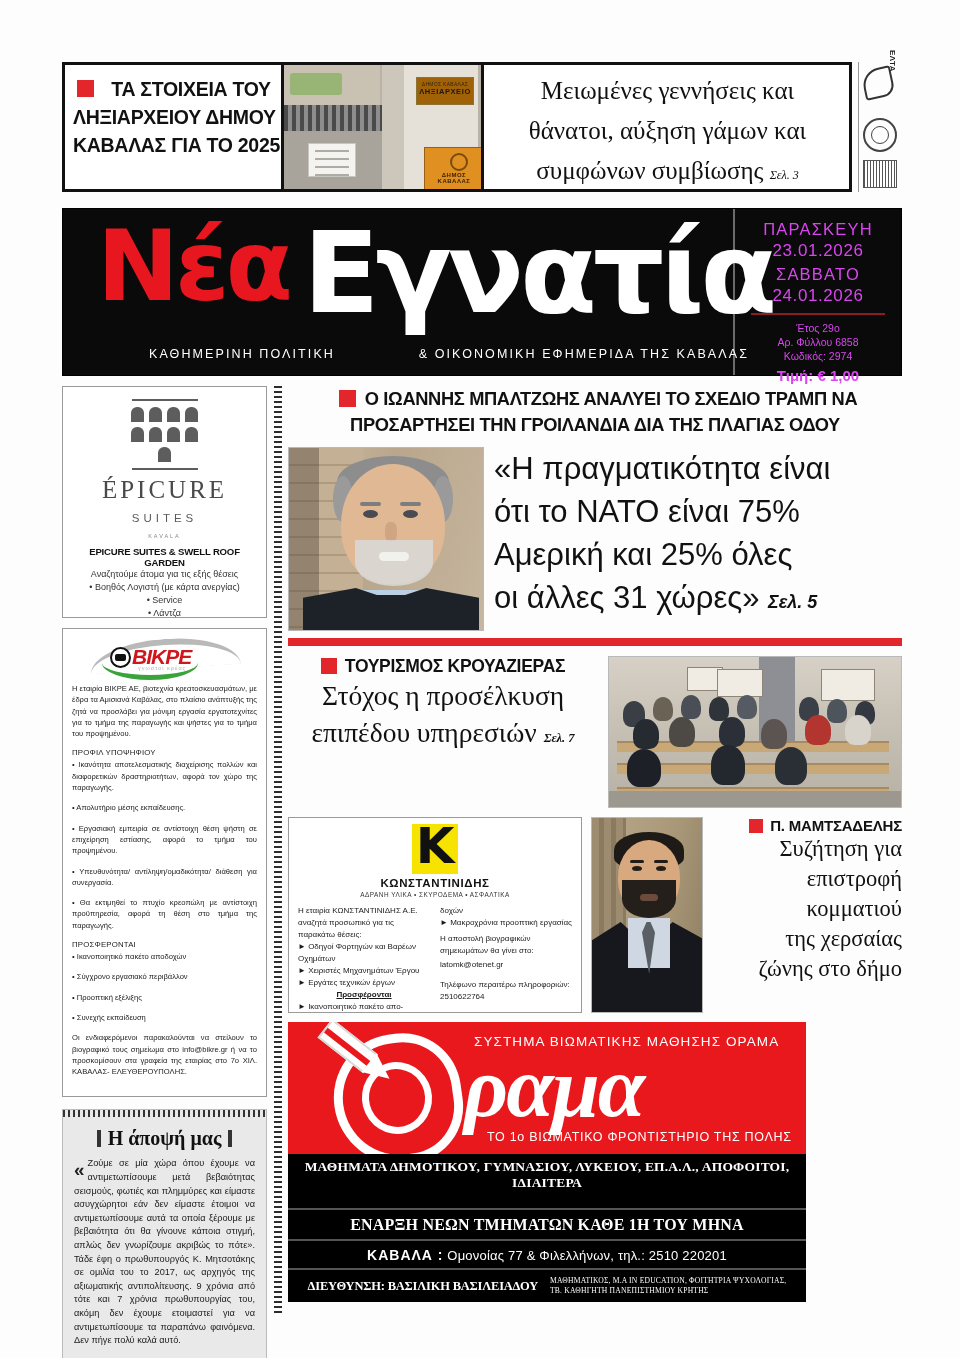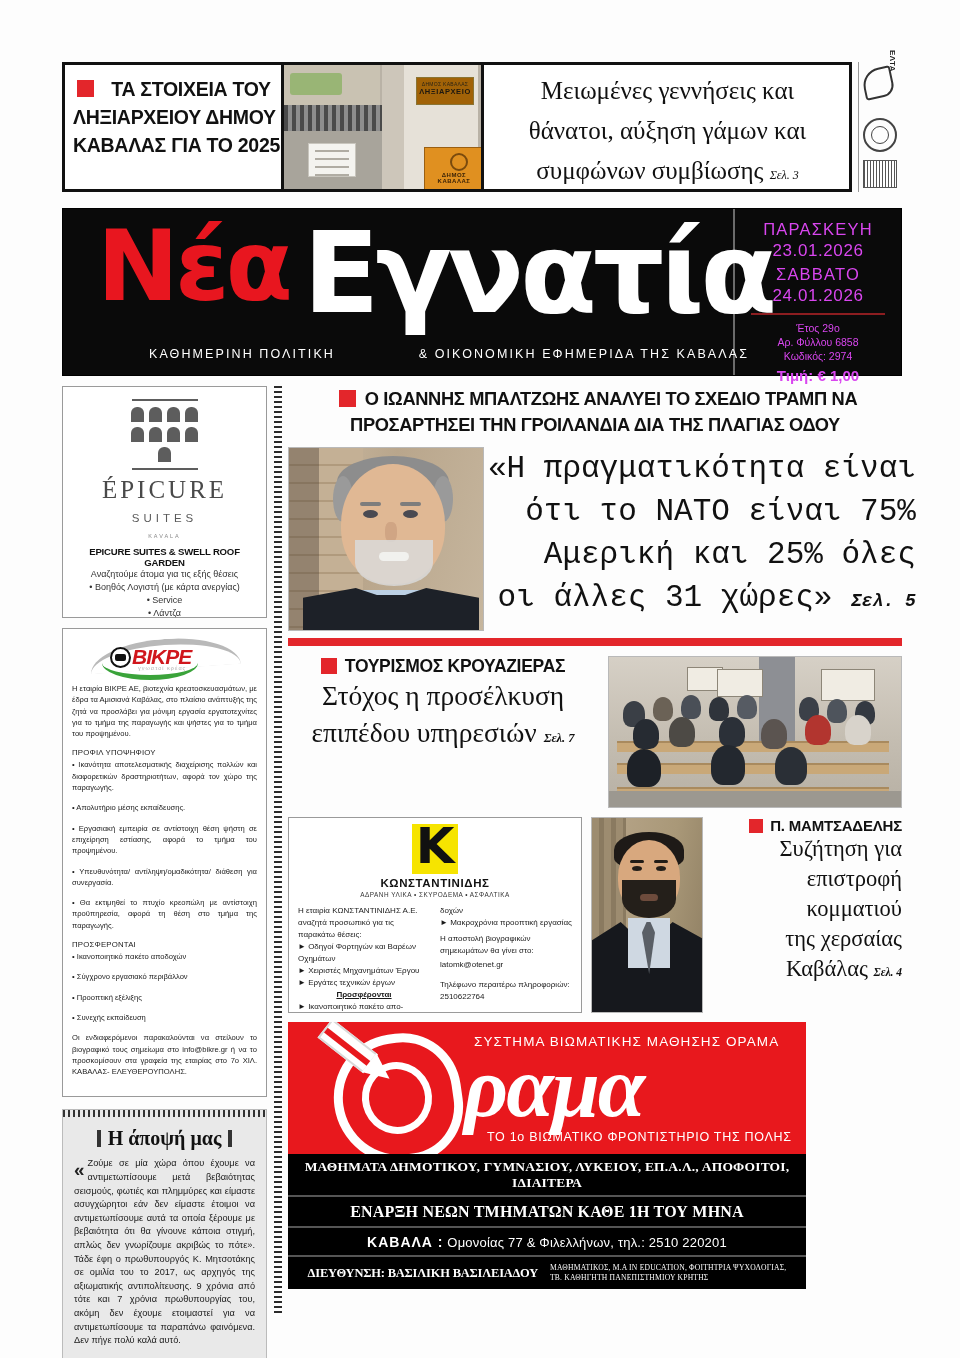--- a/index.html
+++ b/index.html
@@ -194,22 +194,22 @@
   .lp-eye2{position:absolute;left:114px;top:62px;width:15px;height:8px;border-radius:50%;background:#4a4a52;}
   .lp-brow1{position:absolute;left:71px;top:54px;width:21px;height:4px;border-radius:3px;background:#7d7d7d;}
   .lp-brow2{position:absolute;left:111px;top:54px;width:21px;height:4px;border-radius:3px;background:#7d7d7d;}
   .lp-nose{position:absolute;left:96px;top:74px;width:12px;height:20px;border-radius:40%;background:#d0a584;}
   .lp-beard{position:absolute;left:66px;top:92px;width:78px;height:46px;border-radius:0 0 50% 50%;background:#d9d9d9;opacity:.85;}
   .lp-mouth{position:absolute;left:90px;top:104px;width:30px;height:9px;border-radius:20px;background:#f1f1ee;}
   .lp-shirt{position:absolute;left:62px;top:142px;width:84px;height:42px;background:#bcd0e4;}
   .lp-suit{position:absolute;left:14px;top:140px;width:176px;height:44px;background:#1d2128;
     clip-path:polygon(0 100%,0 22%,30% 0,42% 16%,58% 16%,70% 0,100% 22%,100% 100%);}
   .lead-head{
-    flex:1;padding-left:4px;font-family:Liberation Mono, monospace;
-    text-align:right;
+    flex:1;padding-left:10px;font-family:Liberation Sans, sans-serif;
+    text-align:left;
   }
   .lh-line{font-size:31px;line-height:43px;color:#111;font-weight:normal;white-space:nowrap;}
   .lh-sel{font-size:18px;font-style:italic;font-weight:bold;}
 
   .red-rule{height:8px;background:#e3262b;margin-top:7px;}
 
   
   .cruise{display:flex;margin-top:10px;}
   .cruise-text{width:310px;}
   .cr-kicker{font-size:17.5px;font-weight:bold;color:#111;text-align:center;letter-spacing:-.3px;}
@@ -286,21 +286,21 @@
   .or-pencil{position:absolute;left:28px;top:20px;width:84px;height:24px;transform:rotate(38deg);}
   .or-pencil .body{position:absolute;left:0;top:0;width:58px;height:24px;background:#fff;border:2px solid #d9d9d9;box-sizing:border-box;}
   .or-pencil .body::after{content:"";position:absolute;left:0;top:8px;width:58px;height:6px;background:#e8181d;}
   .or-pencil .tip{position:absolute;left:56px;top:0;width:0;height:0;
     border-top:12px solid transparent;border-bottom:12px solid transparent;border-left:26px solid #fff;}
   .or-top{position:absolute;left:186px;top:12px;font-size:13.5px;color:#fff;letter-spacing:1.1px;}
   .or-word{position:absolute;left:176px;top:22px;font-size:86px;font-weight:bold;color:#fff;
     font-family:"Liberation Serif",serif;font-style:italic;line-height:1;letter-spacing:-2px;}
   .or-bot{position:absolute;left:199px;bottom:10px;font-size:12.5px;color:#fff;letter-spacing:.7px;}
   .or-blk{background:#000;color:#fff;text-align:center;font-family:"Liberation Serif",serif;}
-  .or-b1{font-size:13.5px;font-weight:bold;padding:5px 0 4px;letter-spacing:.2px;border-bottom:2px solid #555;}
+  .or-b1{font-size:13.5px;font-weight:bold;padding:5px 0 17px;letter-spacing:.2px;border-bottom:2px solid #555;}
   .or-b2{font-size:16px;font-weight:bold;padding:6px 0 5px;letter-spacing:.2px;border-bottom:2px solid #555;}
   .or-b3{font-size:13px;padding:6px 0 5px;letter-spacing:.2px;border-bottom:2px solid #555;font-family:"Liberation Sans",sans-serif;}
   .or-b3 b{font-weight:bold;font-size:14px;letter-spacing:1px;}
   .or-b4{display:flex;align-items:center;justify-content:center;gap:12px;padding:6px 10px 6px;}
   .or-b4 .l{font-size:12.5px;font-weight:bold;letter-spacing:-.2px;}
   .or-b4 .r{font-size:7.6px;line-height:10px;text-align:left;letter-spacing:.2px;}
 </style>
 </head>
 <body>
 
@@ -574,24 +574,21 @@
             <div class="mp-tie"></div>
         </div>
         <div class="mam-text">
           <div class="mm-kicker">
             <span class="mm-sq"></span><span>Π. ΜΑΜΤΣΑΔΕΛΗΣ</span>
           </div>
           <div class="mm-line">Συζήτηση για</div>
           <div class="mm-line">επιστροφή</div>
           <div class="mm-line">κομματιού</div>
           <div class="mm-line">της χερσαίας</div>
-          <div class="mm-line">
-            <span>Καβάλας</span>
-            <span class="mm-sel">Σελ. 4</span>
-          </div>
+          <div class="mm-line">ζώνης στο δήμο</div>
         </div>
       </div>
     </div>
 
     <div class="ad-orama">
       <div class="or-red">
         <div class="or-ear"></div>
         <div class="or-ear2"></div>
         <div class="or-pencil">
           <div class="body"></div>

